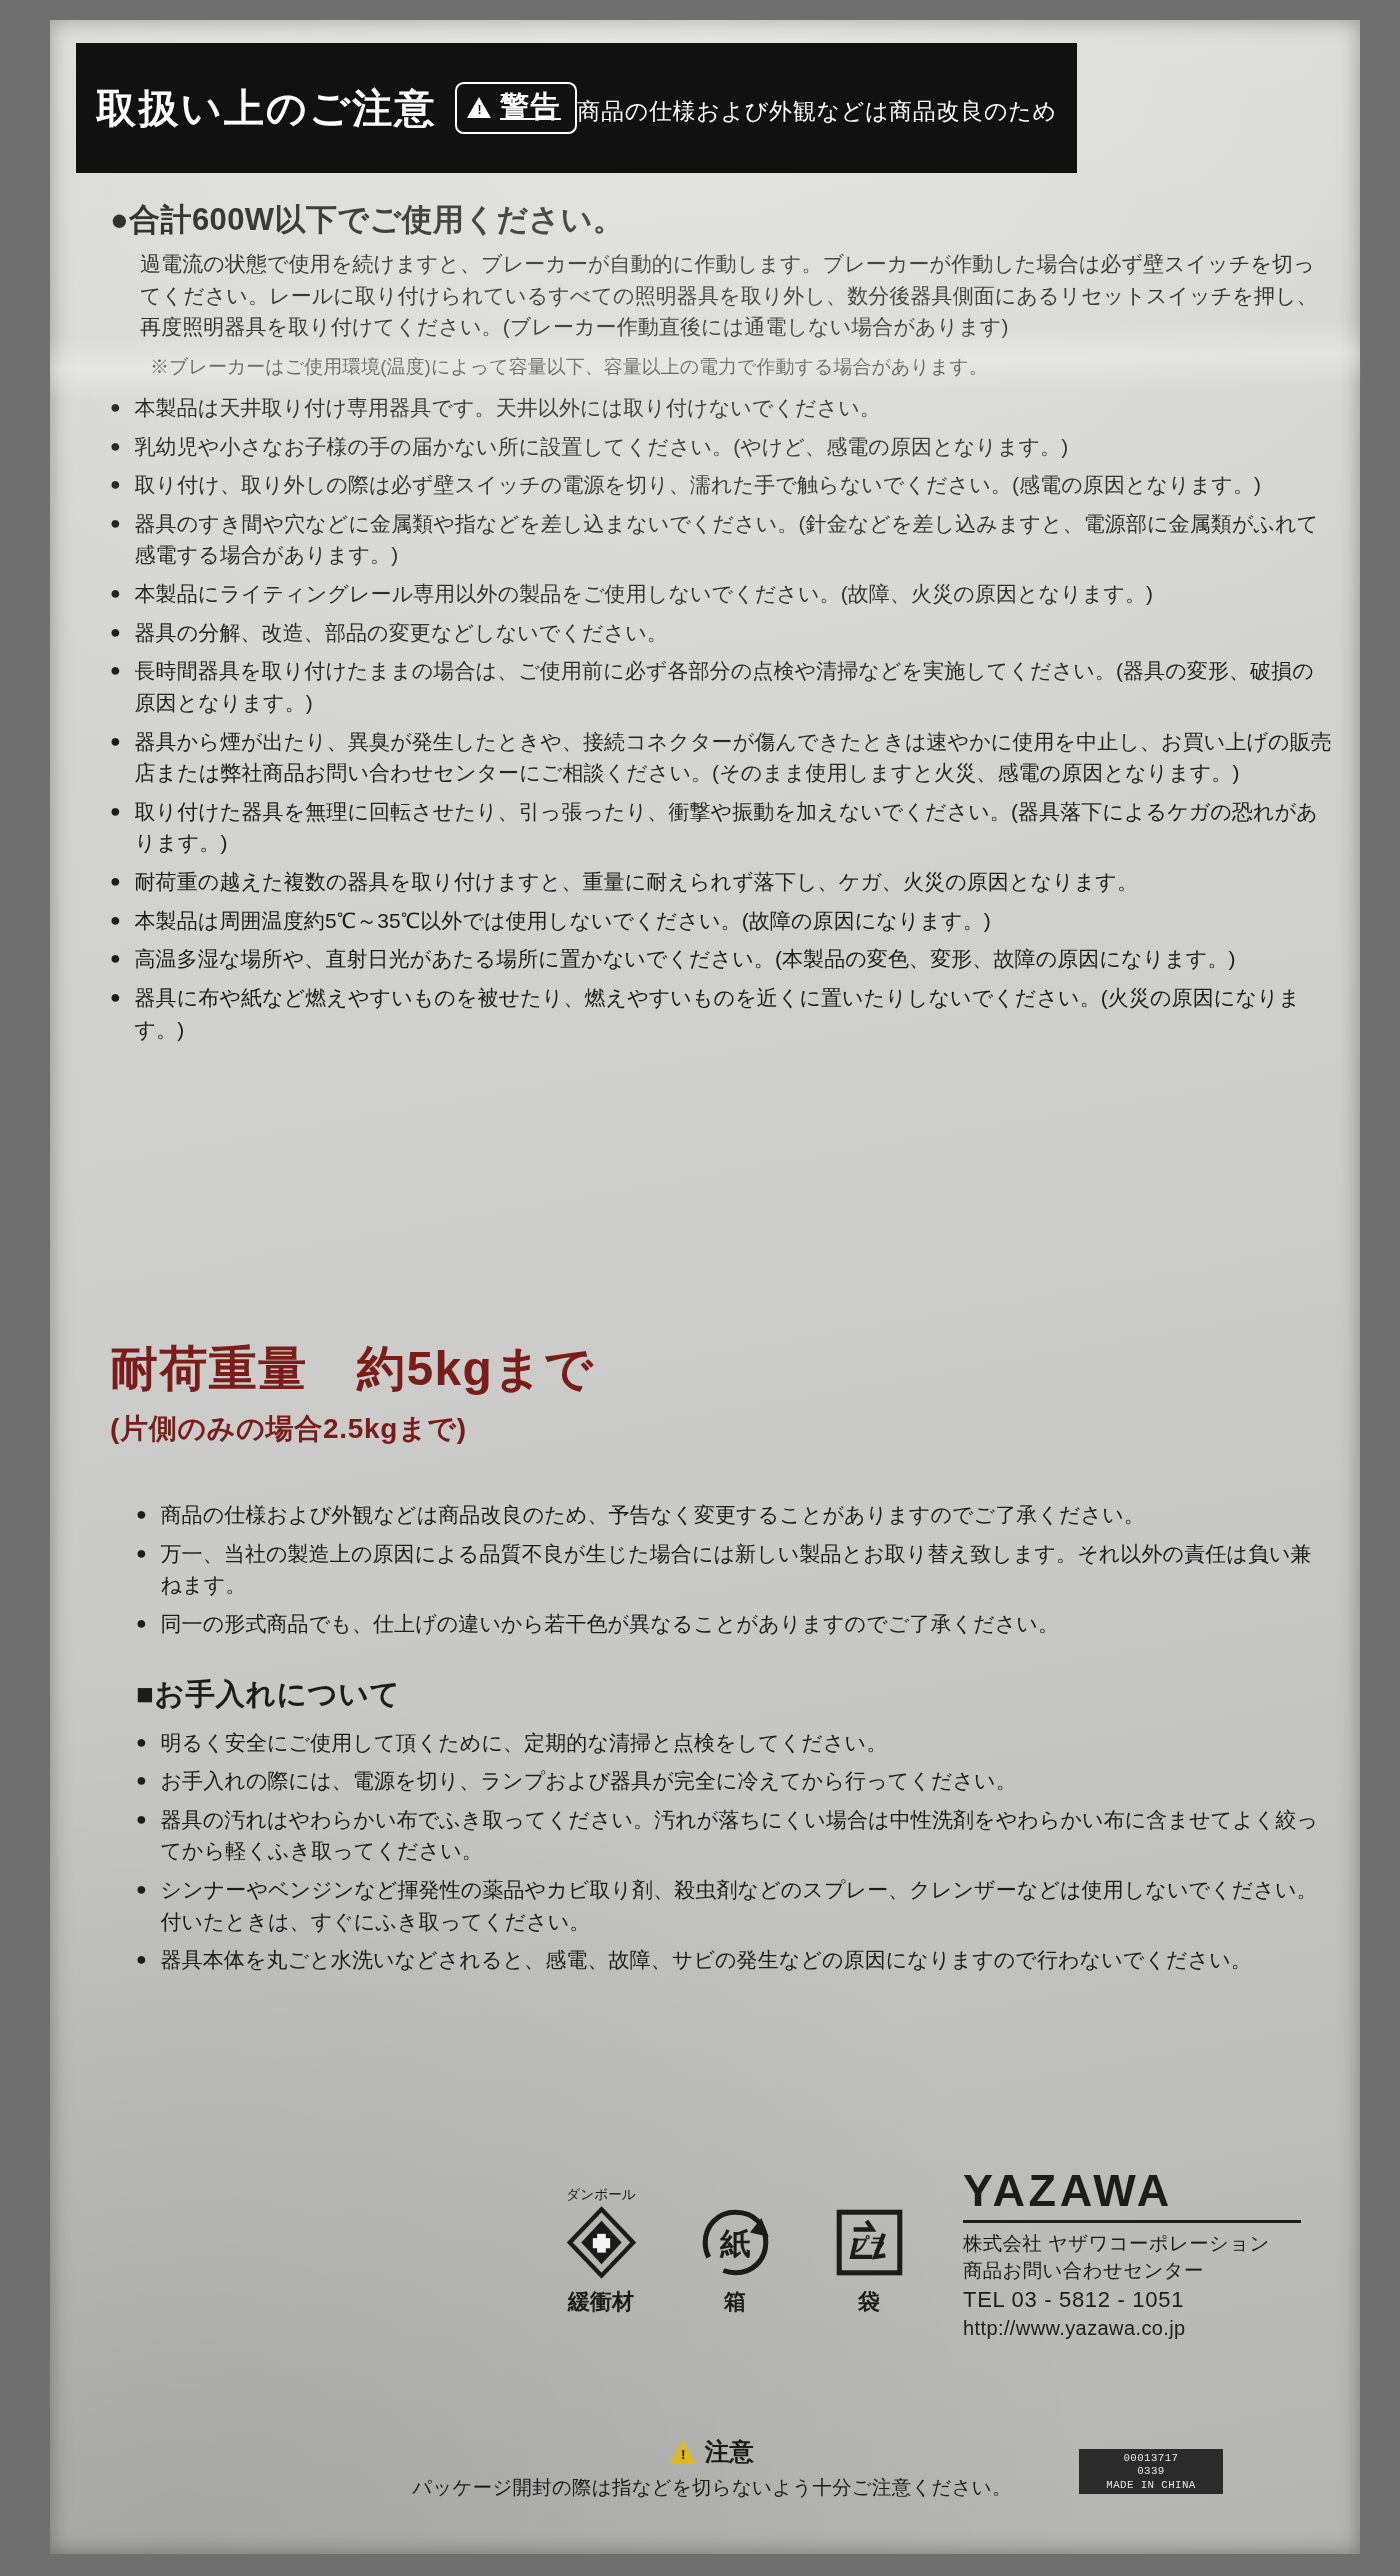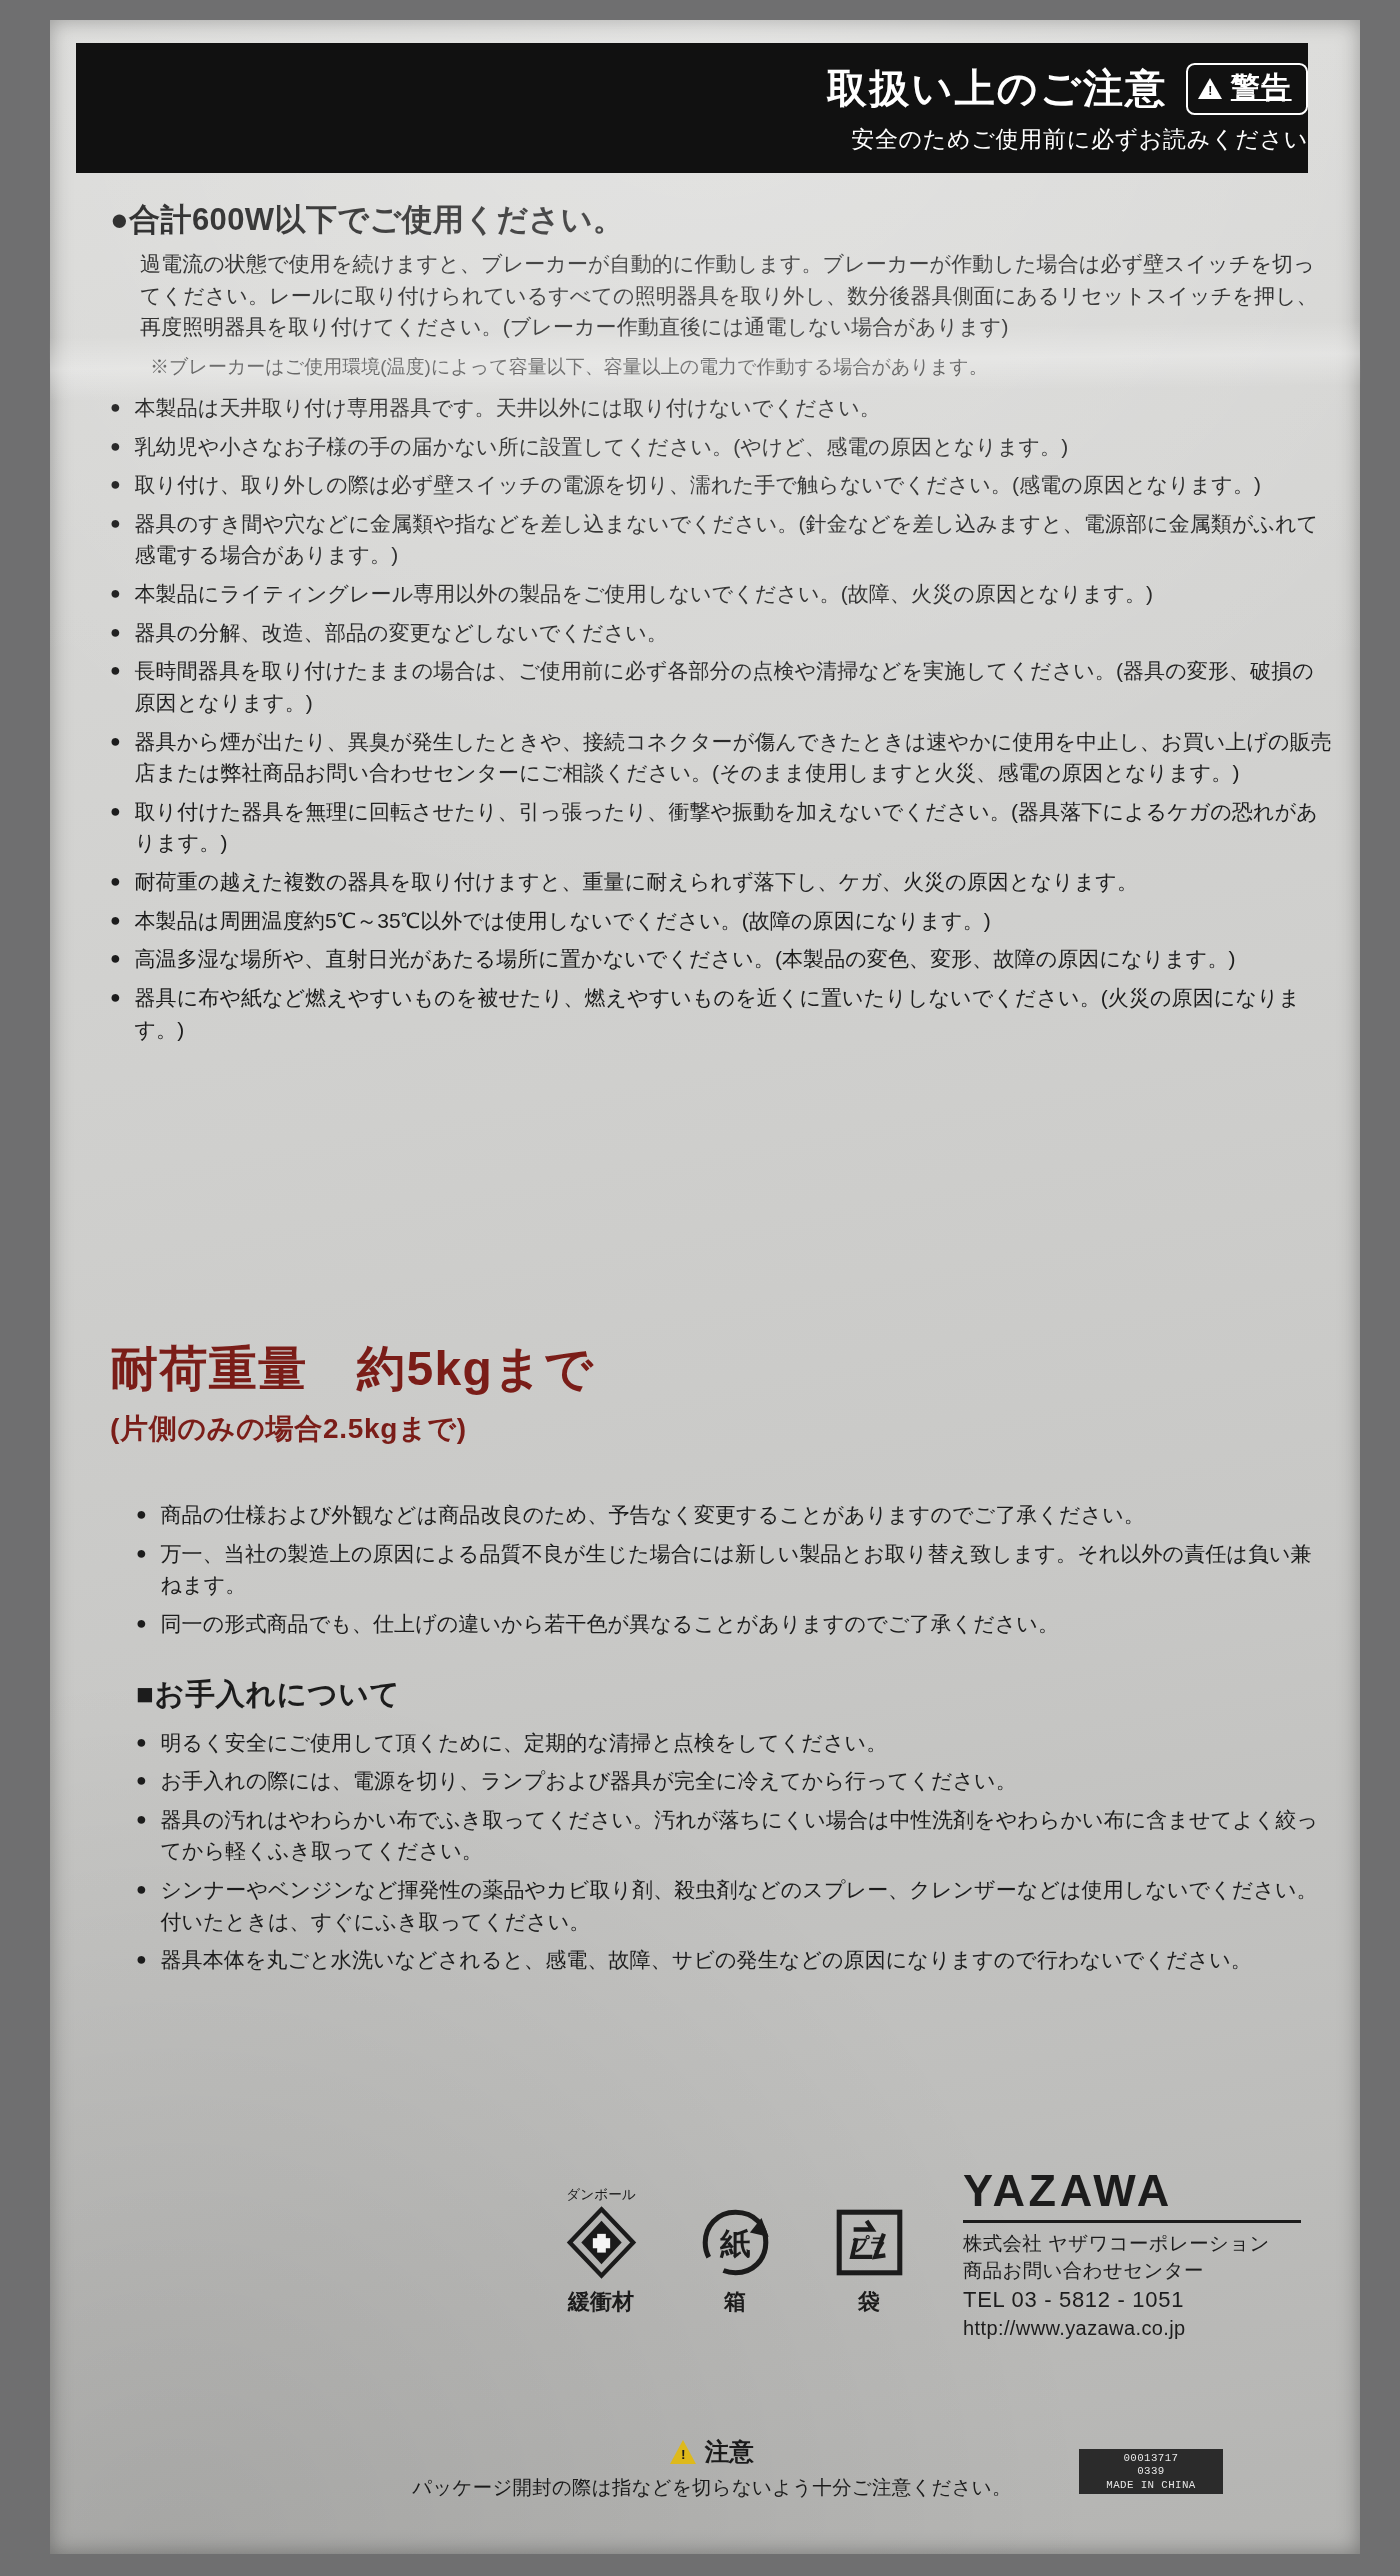--- a/index.html
+++ b/index.html
@@ -38,26 +38,25 @@
       radial-gradient(120% 60% at 50% 0%, rgba(255,255,255,0.28), rgba(255,255,255,0) 60%),
       radial-gradient(100% 50% at 10% 100%, rgba(0,0,0,0.10), rgba(0,0,0,0) 70%);
     pointer-events: none;
   }
 
   
   .header-band {
     position: absolute;
     left: 26px;
     top: 23px;
-    width: 1232px;
+    width: 1001px;
     height: 130px;
     background: #111111;
     display: flex;
-    flex-direction: column;
-    align-items: flex-end;
+    align-items: center;
     justify-content: center;
     z-index: 3;
   }
   .header-row {
     display: flex;
     align-items: center;
     gap: 18.7px;
   }
   .header-title {
     color: #ffffff;
@@ -347,21 +346,21 @@
     <div class="header-band">
       <div class="header-row">
         <div class="header-title">取扱い上のご注意</div>
         <div class="warn-pill">
           <span class="tri">
             <span>!</span>
           </span>
           <span class="warn-label">警告</span>
         </div>
       </div>
-      <div class="header-sub">安全のためご使用前に必ずお読みください</div>
+      <div class="header-sub">商品の仕様および外観などは商品改良のため</div>
     </div>
 
     <div class="crease"></div>
 
     <div class="notices">
       <p class="lead">●合計600W以下でご使用ください。</p>
       <p class="indent-block">過電流の状態で使用を続けますと、ブレーカーが自動的に作動します。ブレーカーが作動した場合は必ず壁スイッチを切ってください。レールに取り付けられているすべての照明器具を取り外し、数分後器具側面にあるリセットスイッチを押し、再度照明器具を取り付けてください。(ブレーカー作動直後には通電しない場合があります)</p>
       <p class="note-small">※ブレーカーはご使用環境(温度)によって容量以下、容量以上の電力で作動する場合があります。</p>
 
       <p class="bullet">本製品は天井取り付け専用器具です。天井以外には取り付けないでください。</p>

